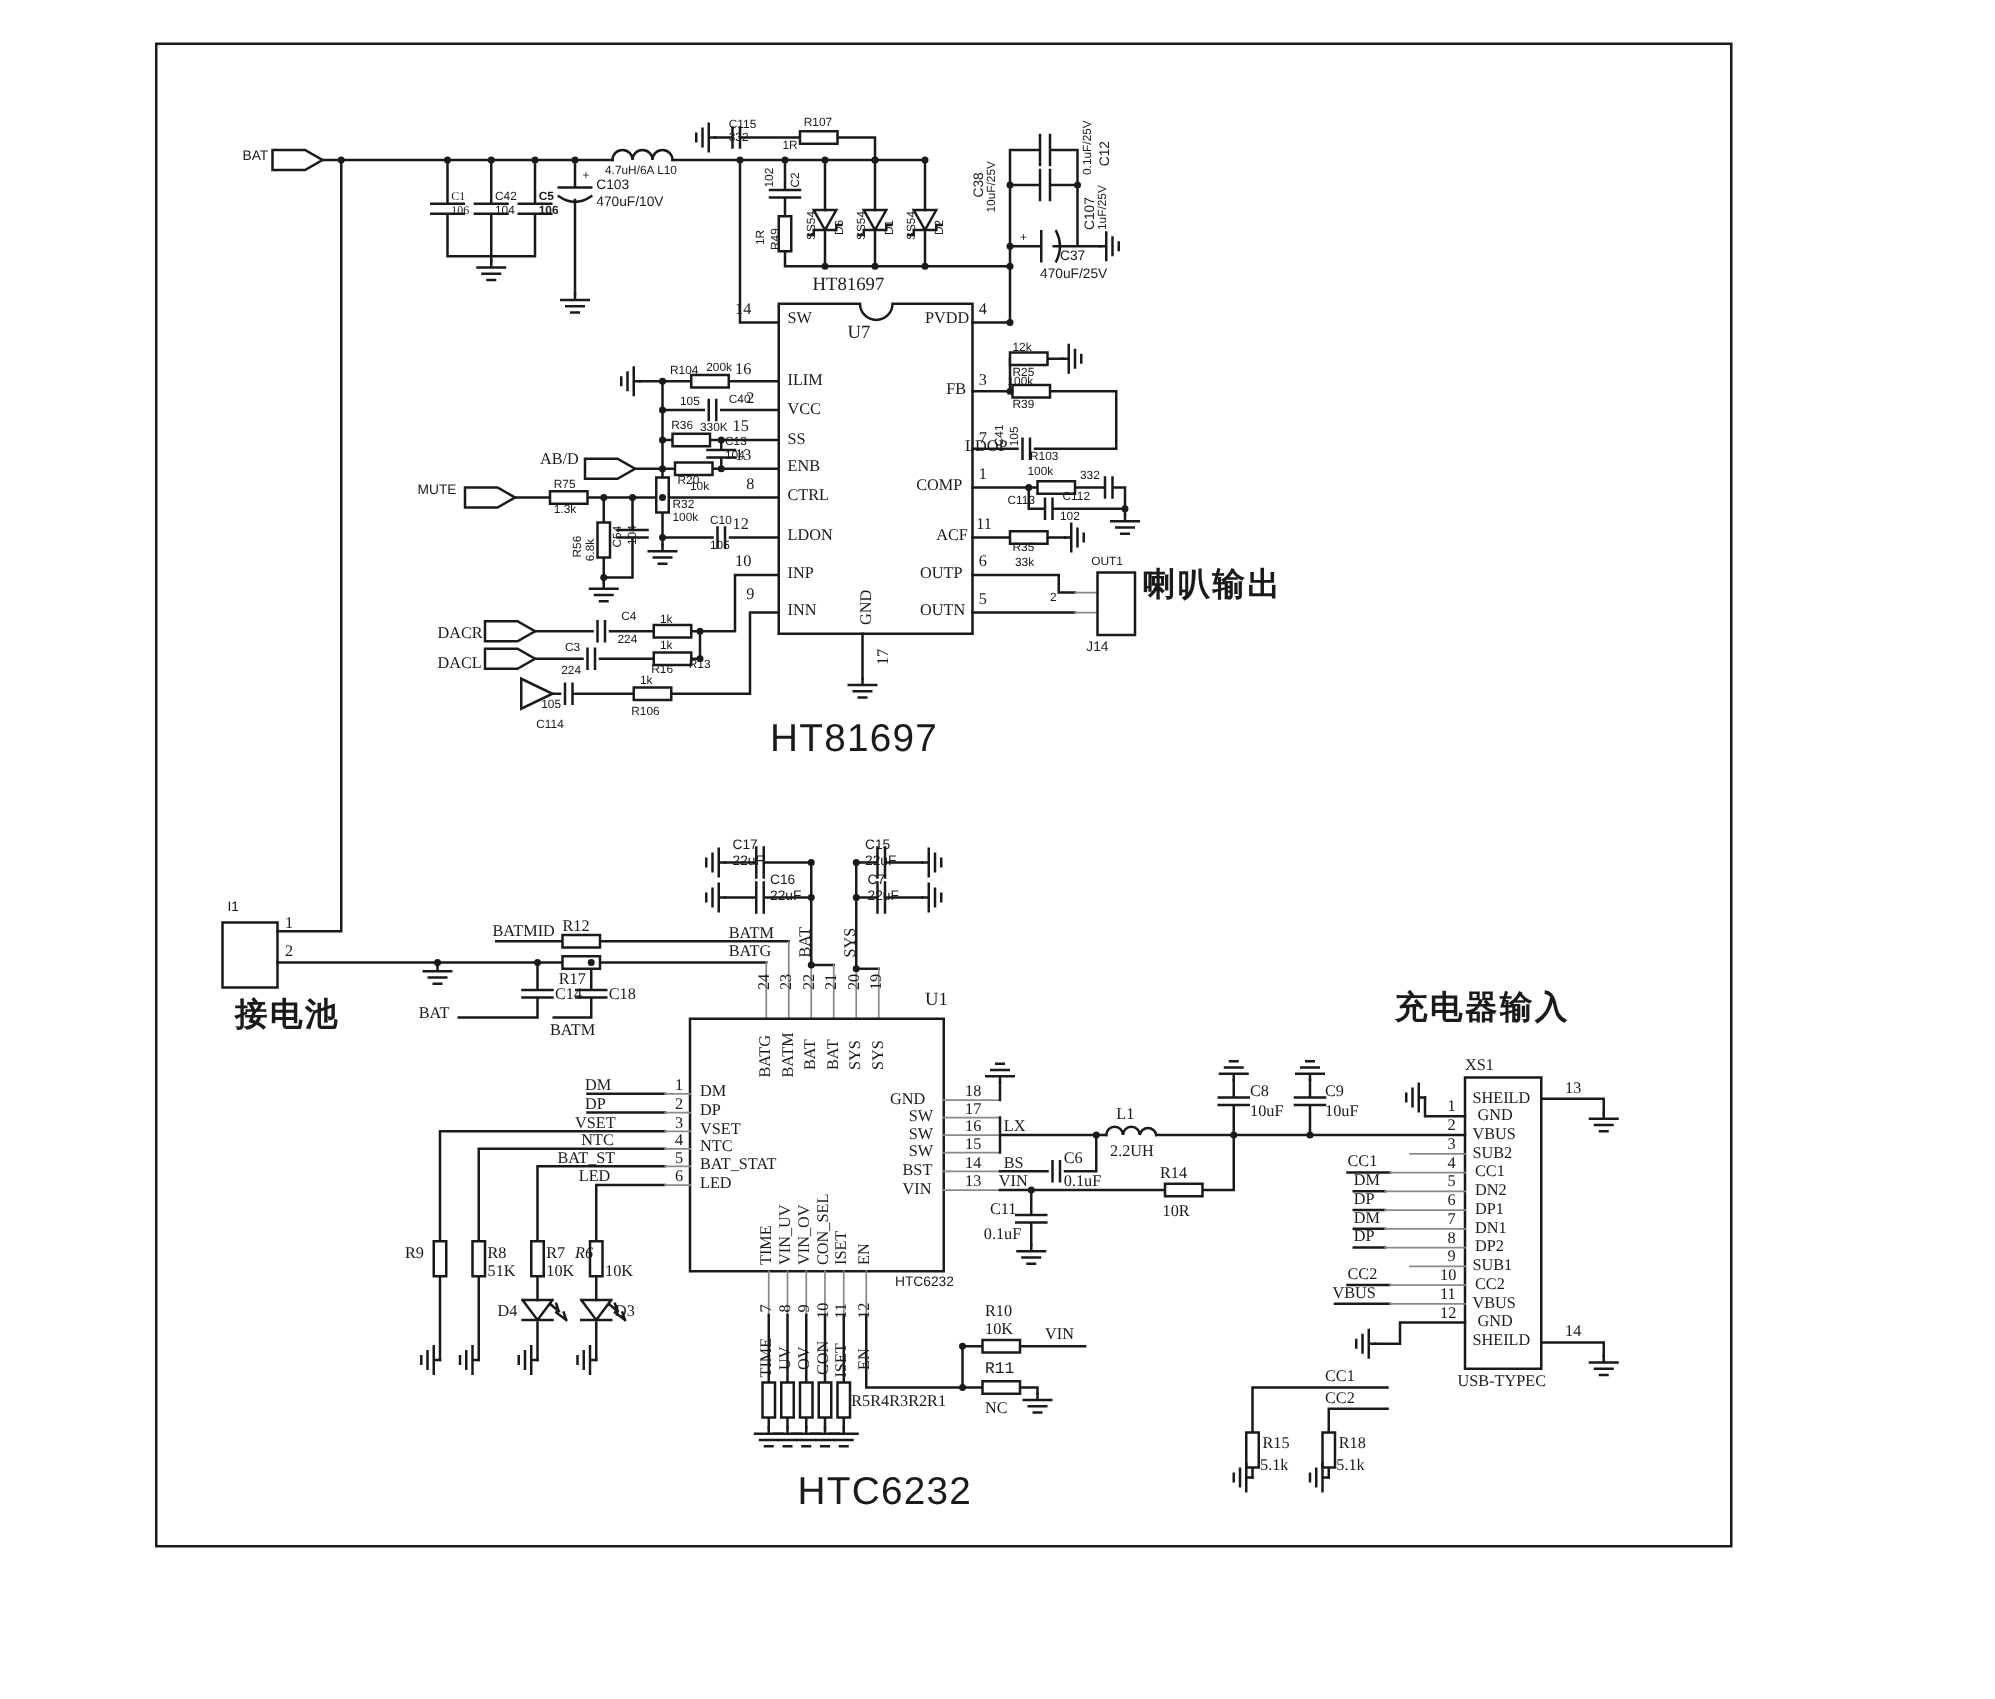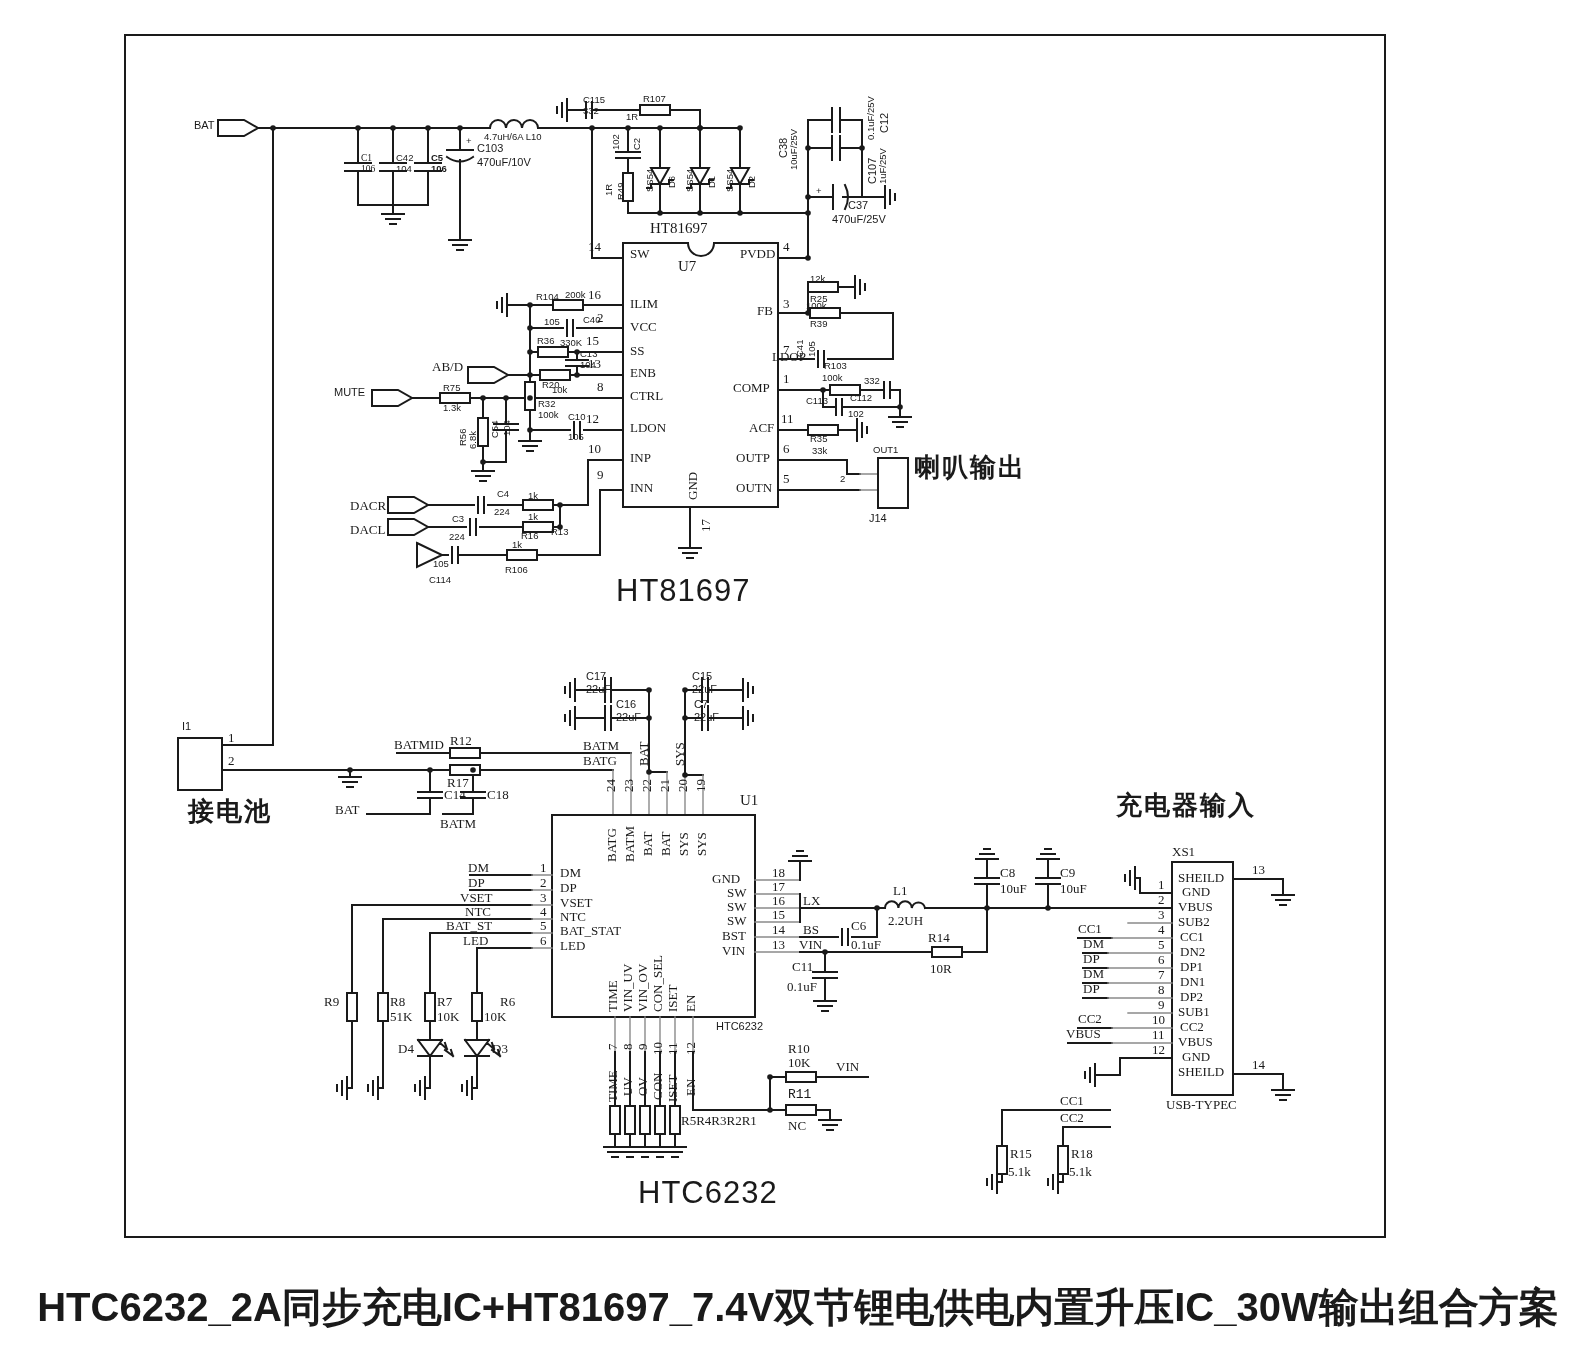--- a/index.html
+++ b/index.html
@@ -466,21 +466,21 @@
       <span class="lb pin" style="left: 560px; top: 881px;">DP</span>
       <span class="lb pin" style="left: 560px; top: 896px;">VSET</span>
       <span class="lb pin" style="left: 560px; top: 910px;">NTC</span>
       <span class="lb pin" style="left: 560px; top: 924px;">BAT_STAT</span>
       <span class="lb pin" style="left: 560px; top: 939px;">LED</span>
       <span class="lb pin" style="left: 324px; top: 995px;">R9</span>
       <span class="lb pin" style="left: 390px; top: 995px;">R8</span>
       <span class="lb pin" style="left: 390px; top: 1010px;">51K</span>
       <span class="lb pin" style="left: 437px; top: 995px;">R7</span>
       <span class="lb pin" style="left: 437px; top: 1010px;">10K</span>
-      <span class="lb pin" style="left: 500px; top: 995px;">R6</span>
+      <span class="lb pin" style="left: 460px; top: 995px; font-style: italic;">R6</span>
       <span class="lb pin" style="left: 484px; top: 1010px;">10K</span>
       <span class="lb pin" style="left: 398px; top: 1042px;">D4</span>
       <span class="lb pin" style="left: 492px; top: 1042px;">D3</span>
       <span class="lb pin" style="left: 712px; top: 872px;">GND</span>
       <span class="lb pin" style="left: 727px; top: 886px;">SW</span>
       <span class="lb pin" style="left: 727px; top: 900px;">SW</span>
       <span class="lb pin" style="left: 727px; top: 914px;">SW</span>
       <span class="lb pin" style="left: 722px; top: 929px;">BST</span>
       <span class="lb pin" style="left: 722px; top: 944px;">VIN</span>
       <span class="lb pin" style="left: 772px; top: 866px;">18</span>
@@ -567,15 +567,14 @@
       <span class="lb pin" style="left: 1083px; top: 982px;">DP</span>
       <span class="lb pin" style="left: 1078px; top: 1012px;">CC2</span>
       <span class="lb pin" style="left: 1066px; top: 1027px;">VBUS</span>
       <span class="lb pin" style="left: 1166px; top: 1098px;">USB-TYPEC</span>
       <span class="lb pin" style="left: 1060px; top: 1094px;">CC1</span>
       <span class="lb pin" style="left: 1060px; top: 1111px;">CC2</span>
       <span class="lb pin" style="left: 1010px; top: 1147px;">R15</span>
       <span class="lb pin" style="left: 1008px; top: 1165px;">5.1k</span>
       <span class="lb pin" style="left: 1071px; top: 1147px;">R18</span>
       <span class="lb pin" style="left: 1069px; top: 1165px;">5.1k</span>
-      <span class="lb ft" style="left: 0px; top: 1283px;">HTC6232_2A同步充电IC+HT81697_7.4V双节锂电供电内置升压IC_30W输出组合方案</span>
     </div>
 </div>
 
 </body></html>

